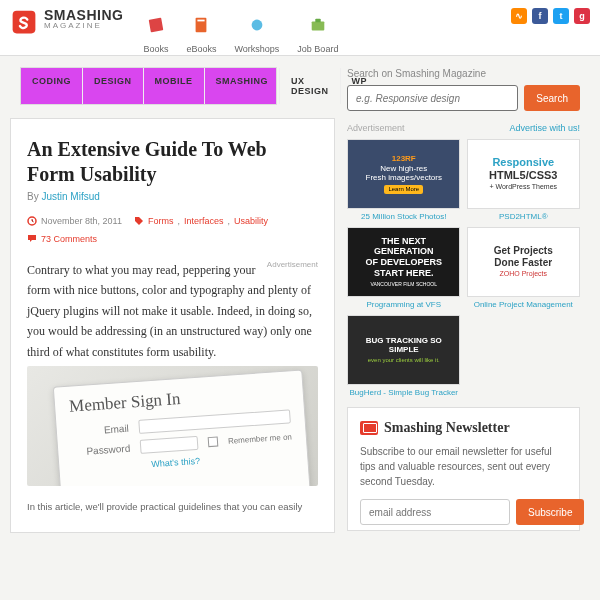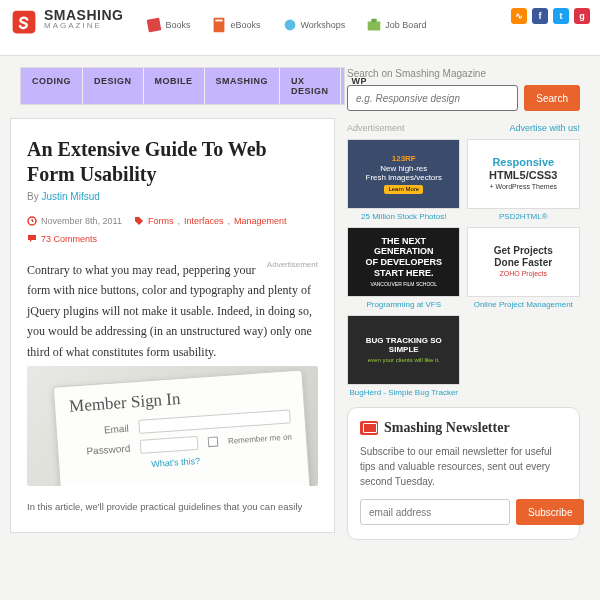--- a/index.html
+++ b/index.html
@@ -5,23 +5,23 @@
 *{box-sizing:border-box;margin:0;padding:0}
 body{font-family:Arial,Helvetica,sans-serif;font-size:11px;color:#333;background:#f4f4f2;width:600px;height:600px;overflow:hidden}
 .header{background:#fff;border-bottom:1px solid #ddd;display:flex;align-items:flex-start;padding:8px 10px;position:relative;height:56px}
 .logo{display:flex;align-items:flex-start;gap:6px}
 .logo-mark{width:28px;height:28px;background:#fff;border-radius:4px;display:flex;align-items:center;justify-content:center}
 .logo-mark svg{width:26px;height:26px}
 .logo-text{line-height:1}
 .logo-main{font-weight:bold;font-size:14px;color:#333;letter-spacing:.5px}
 .logo-sub{font-size:8px;color:#888;letter-spacing:2px}
 .topnav{display:flex;margin-left:20px;gap:18px;font-size:9px;color:#666;padding-top:6px}
-.topnav-item{display:flex;align-items:center;gap:0}
+.topnav-item{display:flex;flex-direction:column;align-items:center;gap:8px}
 .topnav-ico{width:22px;height:22px;display:flex;align-items:center;justify-content:center}
-.navbar{background:#c4b5fd;border:1px solid #ddd;display:flex;gap:0;padding:0;font-size:9px;font-weight:bold;letter-spacing:.5px;color:#333;width:325px;margin:0 0 0 10px;position:relative;top:-1px}
+.navbar{background:#d946ef;border:1px solid #ddd;display:flex;gap:0;padding:0;font-size:9px;font-weight:bold;letter-spacing:.5px;color:#333;width:257px;margin:0 0 0 10px;position:relative;top:-1px}
 .navbar-item{padding:8px 11px;border-right:1px solid #eee}
 .navbar-item:last-child{border-right:none}
 
 .main{display:flex;padding:12px 10px;gap:12px}
 .col-l{width:325px}
 .col-r{width:233px}
 
 .article{background:#fff;border:1px solid #ddd;padding:18px 16px}
 .title{font-family:Georgia,serif;font-size:20px;font-weight:bold;color:#222;line-height:1.25;margin-bottom:4px}
 .byline{font-size:10px;color:#888;margin-bottom:14px}
@@ -68,21 +68,21 @@
 .ad2 .blue{color:#2da2c5}
 .ad3 .big{font-size:9px;font-weight:bold}
 .ad4 .big{font-size:10px;font-weight:bold}
 .ad4 .logo2{color:#c33;font-size:7px}
 .ad5 .big{font-size:8px;font-weight:bold;color:#fff}
 .ad5 .sub{font-size:6px;color:#9bcd3e}
 .ad6 .big{font-size:10px;font-weight:bold}
 .ad6 .fits{font-style:italic}
 .ad6 .sg{font-size:6px;color:#888}
 
-.nl-box{background:#fff;border:1px solid #ddd;padding:12px 12px 14px;border-radius:10px}
+.nl-box{background:#fff;border:1px solid #ddd;padding:12px 12px 5px;border-radius:0}
 .nl-head{display:flex;align-items:center;gap:6px;font-family:Georgia,serif;font-size:14px;font-weight:bold;color:#333;margin-bottom:8px}
 .nl-ico{width:18px;height:14px;background:#e53b2c;border-radius:2px;position:relative}
 .nl-ico:before{content:"";position:absolute;left:3px;top:2px;width:12px;height:8px;border:1px solid #fff;border-radius:1px}
 .nl-body{font-size:10px;color:#666;line-height:1.5;margin-bottom:10px}
 .nl-row{display:flex;gap:6px}
 .nl-in{flex:1;height:26px;border:1px solid #ccc;border-radius:3px;padding:0 8px;font-size:10px;color:#999;background:#fff}
 </style>
 </head>
 <body>
 
@@ -160,21 +160,21 @@
       <div class="meta">
         <span class="meta-date">
             <svg width="10" height="10">
               <circle cx="5" cy="5" r="4" fill="none" stroke="#e53b2c" stroke-width="1.5"></circle>
               <path d="M5 3v2l1.5 1" stroke="#e53b2c" stroke-width="1"></path>
             </svg>
             <span>November 8th, 2011</span>
           </span>
         <span class="meta-tags"><svg width="10" height="10">
               <path d="M1 1h4l4 4-4 4-4-4z" fill="#e53b2c"></path>
-            </svg><span class="tag">Forms</span>, <span class="tag">Interfaces</span>, <span class="tag">Management</span></span>
+            </svg><span class="tag">Forms</span>, <span class="tag">Interfaces</span>, <span class="tag">Usability</span></span>
       </div>
       <div class="comments">
           <svg width="10" height="10">
             <path d="M1 1h8v5H5l-2 2V6H1z" fill="#e53b2c"></path>
           </svg>
           <span>73 Comments</span>
         </div>
       <span class="ad-label">Advertisement</span>
       <p class="body-text">Contrary to what you may read, peppering your form with nice buttons, color and typography and plenty of jQuery plugins will not make it usable. Indeed, in doing so, you would be addressing (in an unstructured way) only one third of what constitutes form usability.</p>
       <div class="hero">

